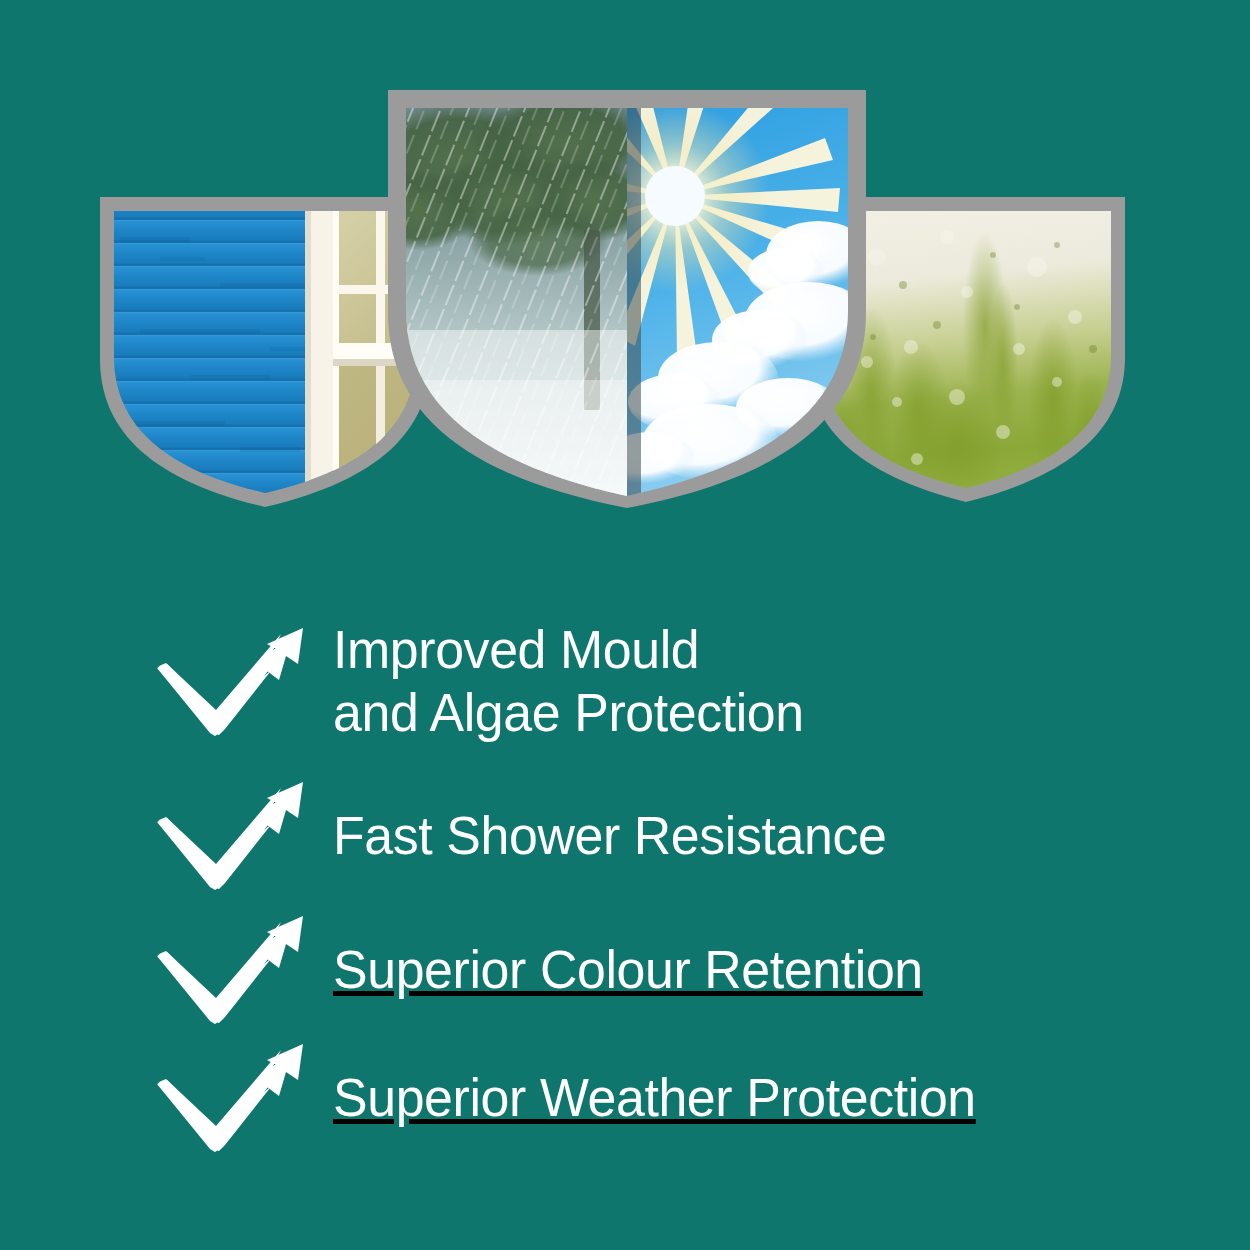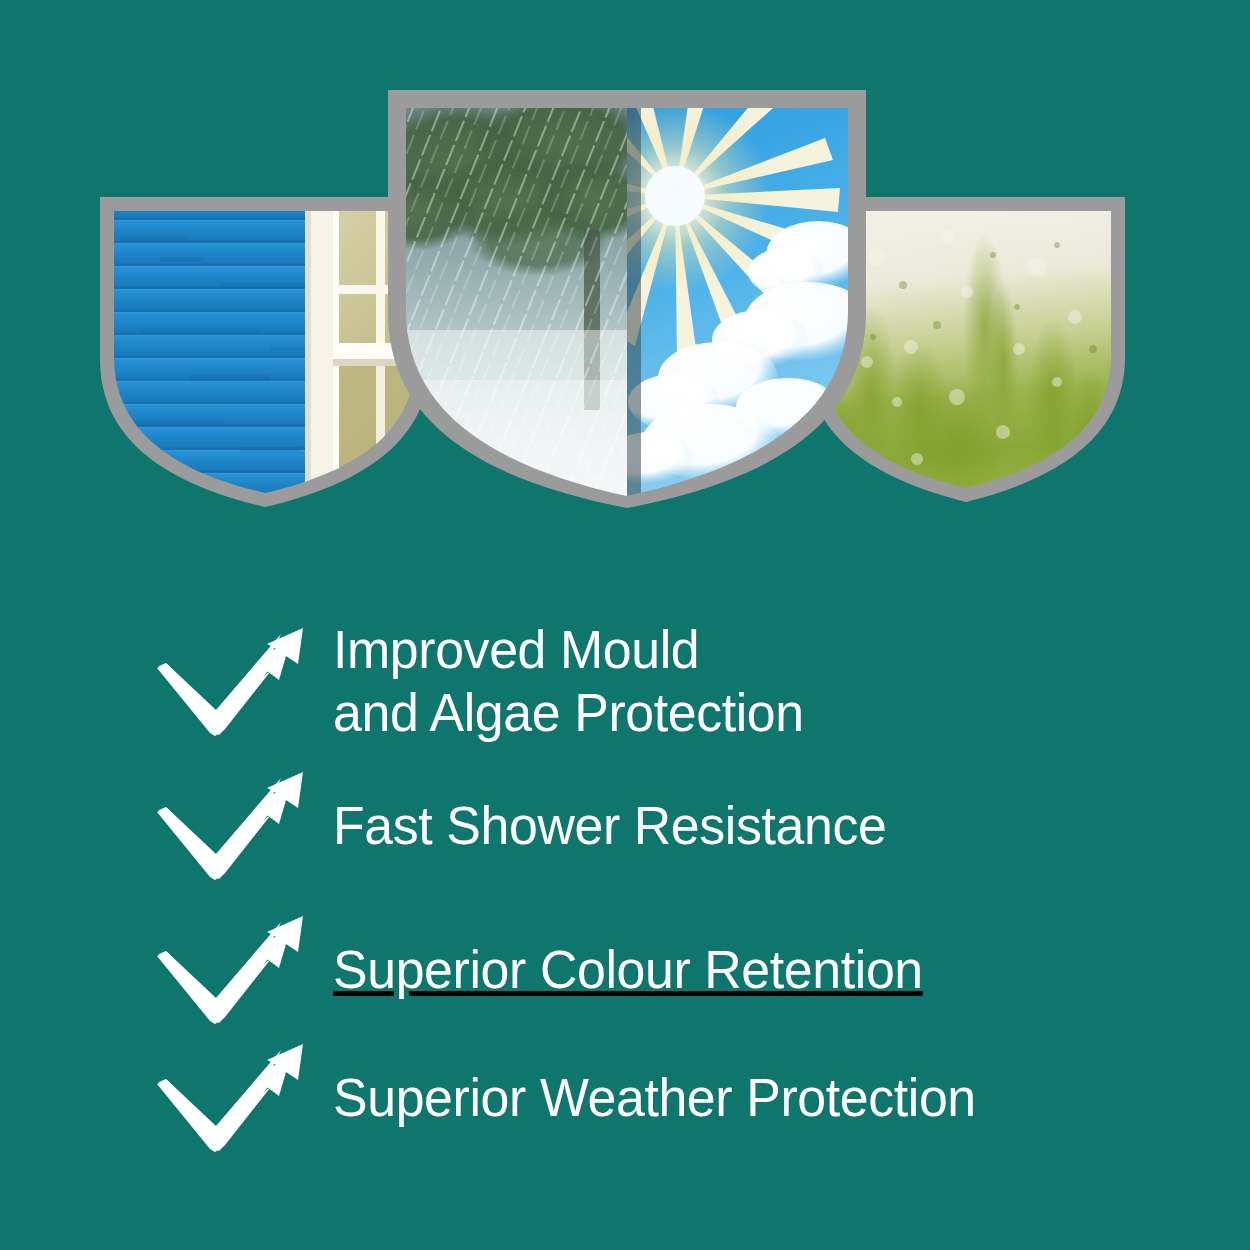--- a/index.html
+++ b/index.html
@@ -52,23 +52,23 @@
     font-family: "Liberation Sans", sans-serif;
     font-weight: 400;
     font-size: 54px;
     line-height: 1.17;
     letter-spacing: -0.4px;
     white-space: pre-line;
     transform: scaleX(0.96);
     transform-origin: left center;
   }
   .r0 { top: 18px; }
-  .r1 { top: 168px; justify-content: space-between; }
+  .r1 { top: 178px; justify-content: space-between; }
   .r2 { top: 312px; text-decoration: underline; }
-  .r3 { top: 440px; }
+  .r3 { top: 440px; text-decoration: underline; }
   .r0 .benefit-text { font-size: 54px; }
 </style>
 </head>
 <body>
 
 <div id="page">
 
   <div class="shield-bank">
 
     <div class="shield" style="left:100px; top:197px;">

